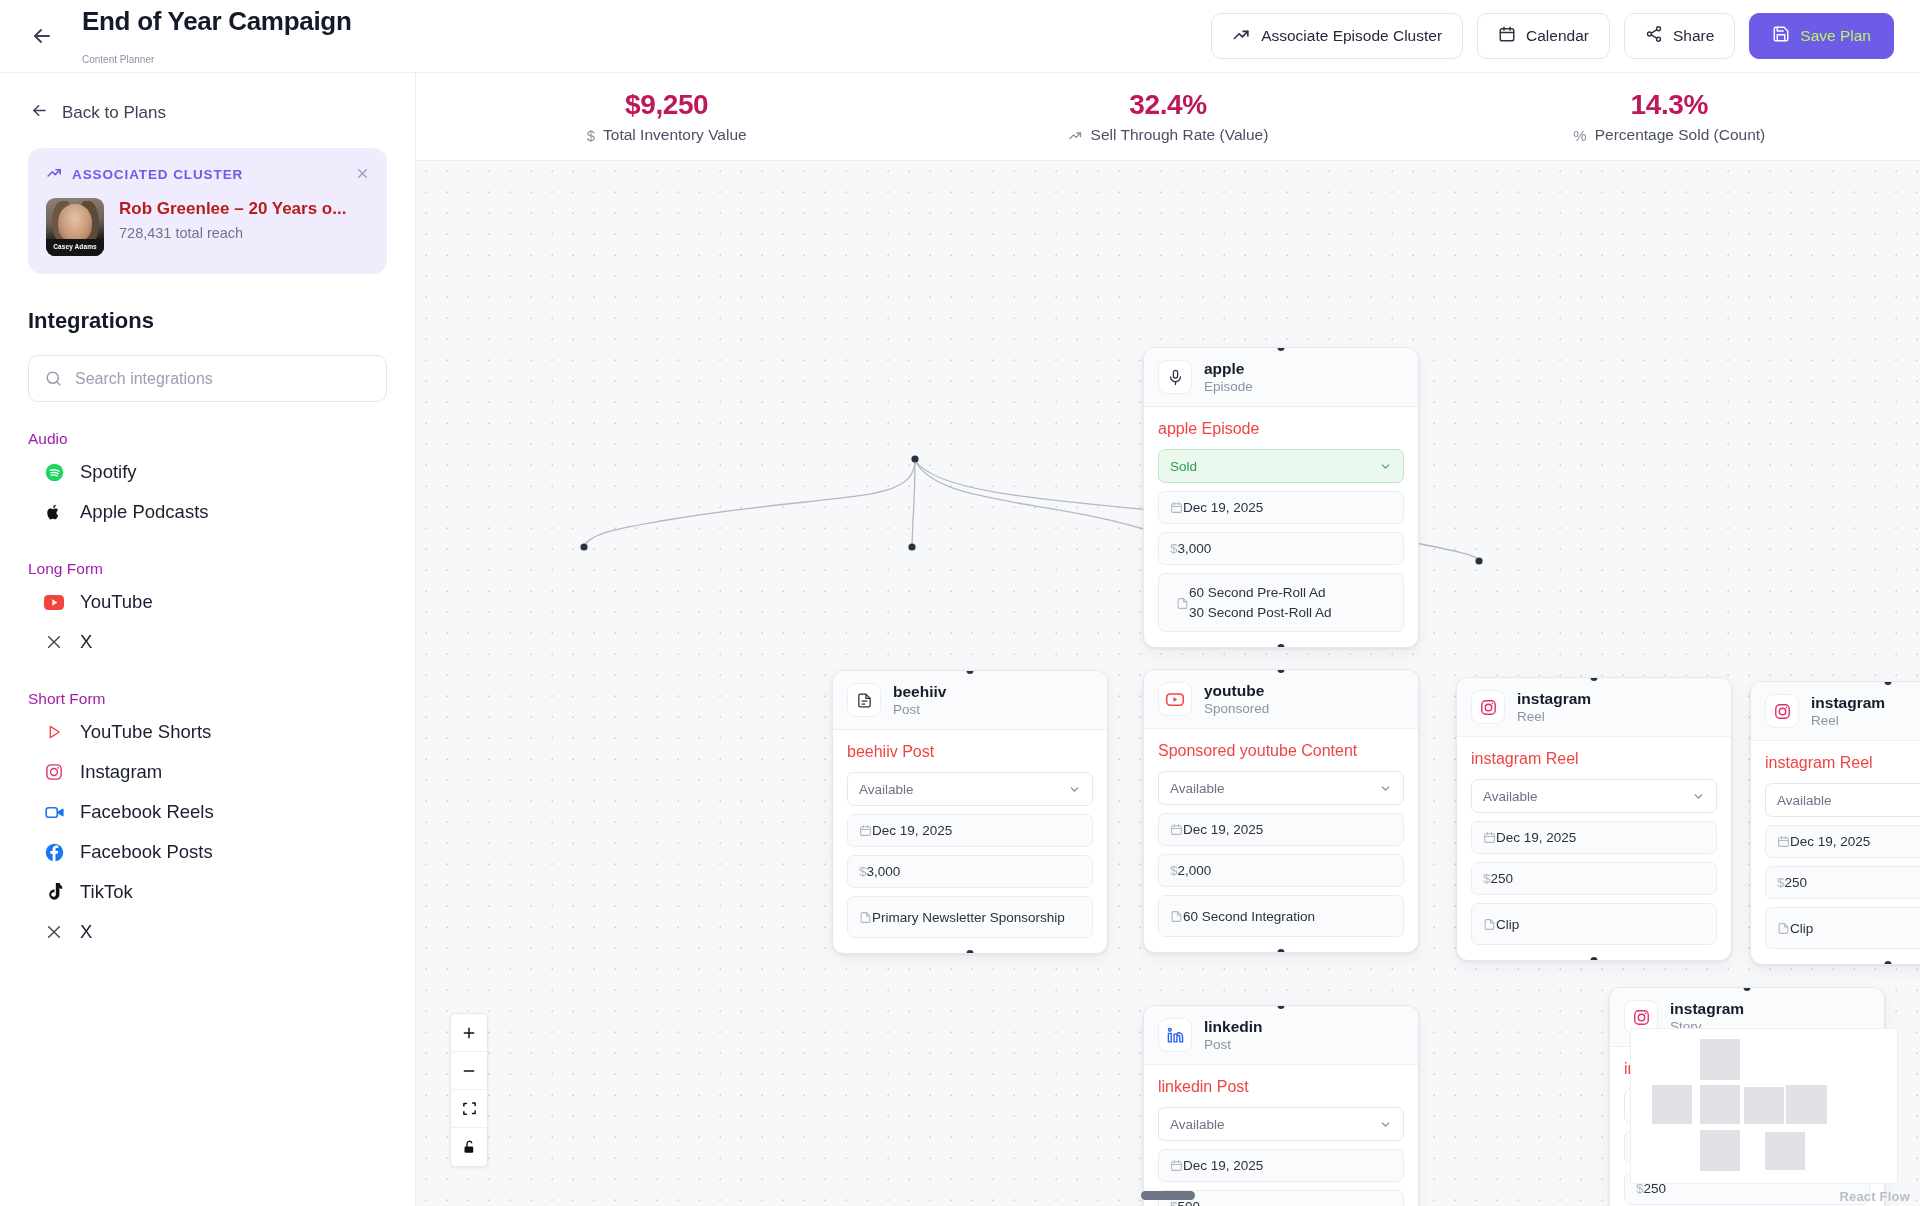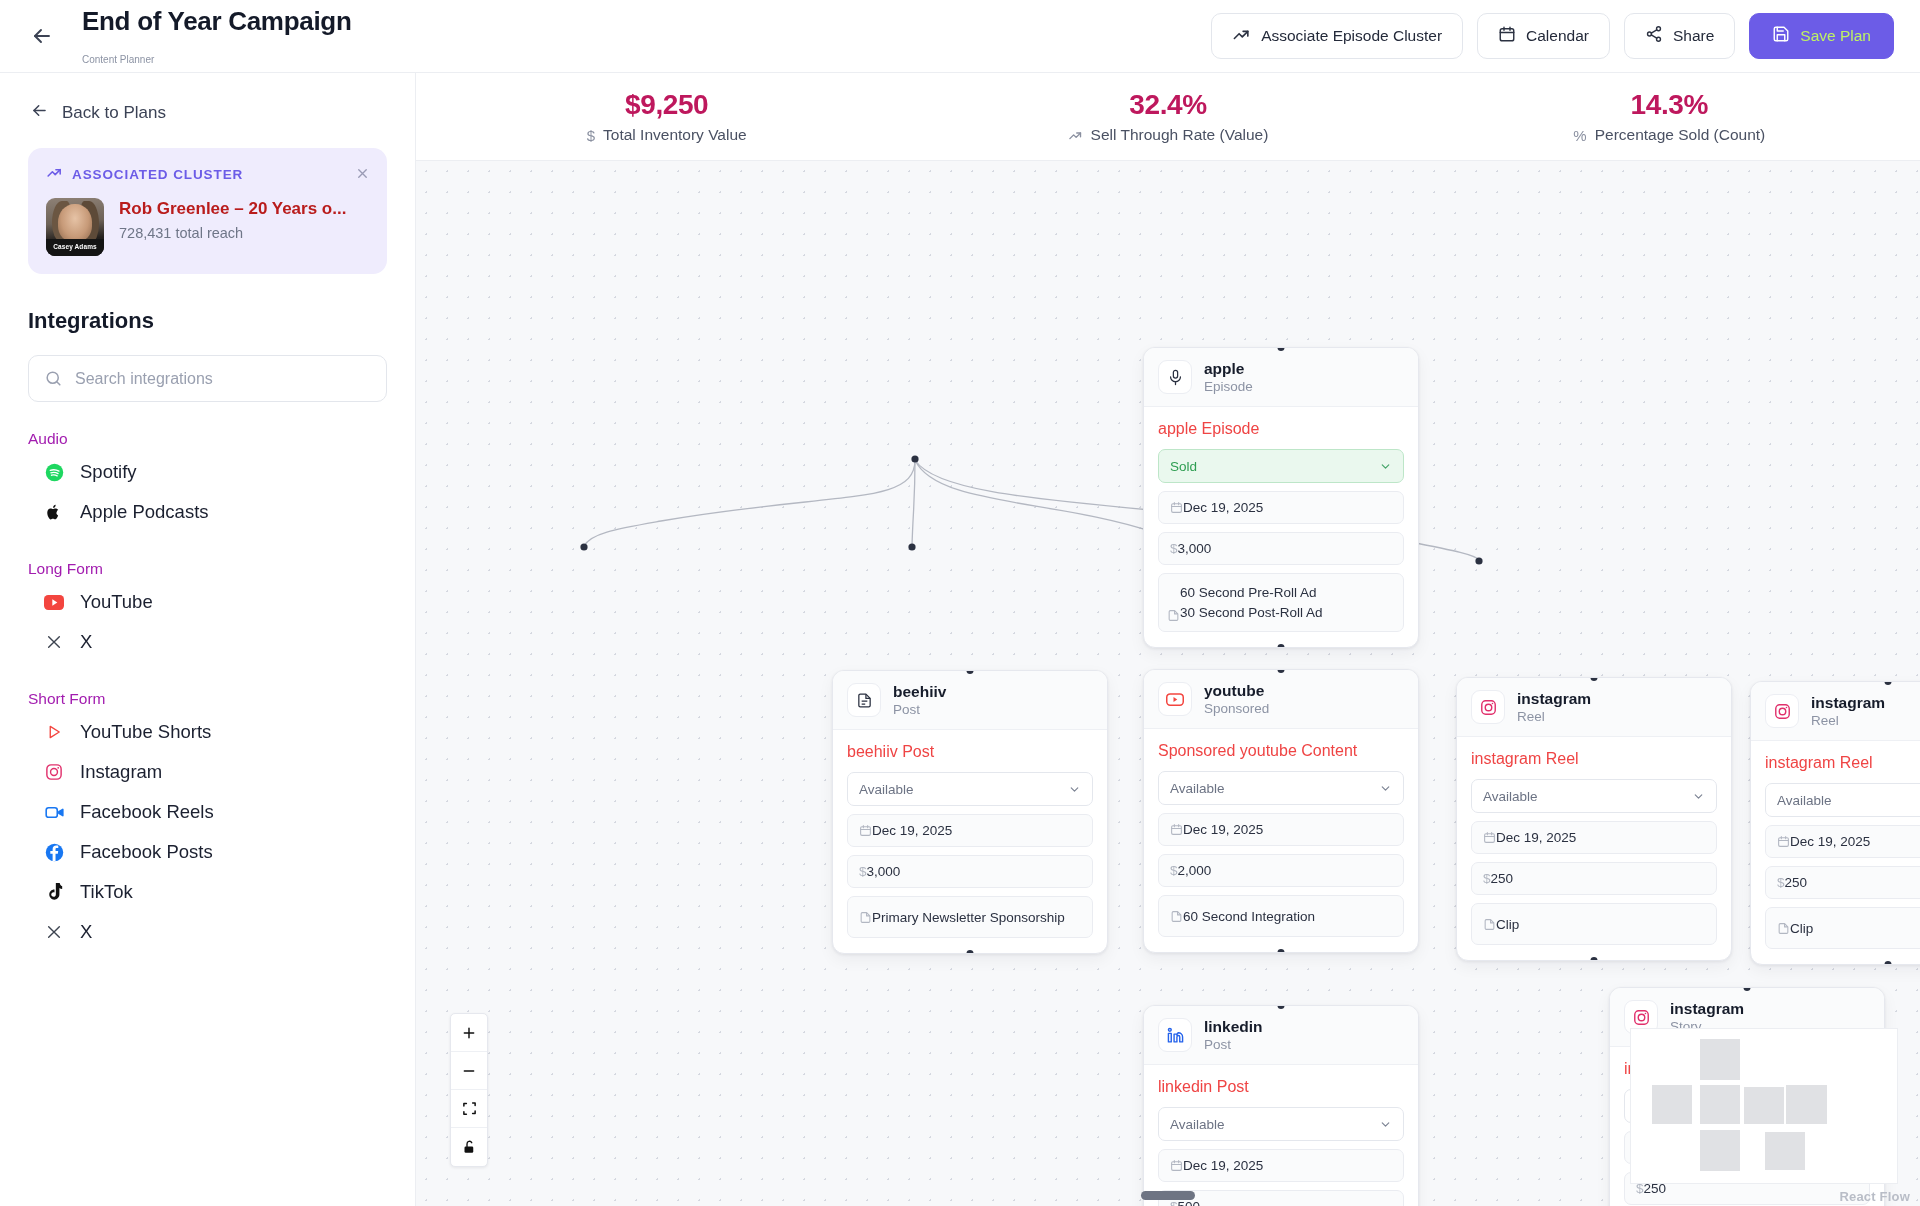--- a/index.html
+++ b/index.html
@@ -133,21 +133,21 @@
   }
   .field .fi { color: #b2b7c2; display: inline-flex; flex: 0 0 auto; }
   .select {
     height: 34px; border: 1px solid #e4e7ed; border-radius: 7px; background: #fff;
     display: flex; align-items: center; padding: 0 11px; font-size: 13.5px; color: #6b7governed; color: #6c7384;
     position: relative; cursor: pointer;
   }
   .select .chev { margin-left: auto; color: #7d8persistence; color: #7d8494; display: inline-flex; }
   .select.sold { background: #eaf8ee; border-color: #bde6c8; color: #2f9e52; }
   .select.sold .chev { color: #45a568; }
-  .field.multi { height: auto; min-height: 44px; align-items: flex-end; padding: 9px 8px; line-height: 1.45; }
+  .field.multi { height: auto; min-height: 44px; align-items: center; padding: 9px 17px; line-height: 1.45; }
   .field.multi .fi { margin-top: 2px; }
   .field.tall { height: 42px; }
 
   .handle { position: absolute; width: 7px; height: 7px; border-radius: 50%; background: #2b3141; left: 50%; transform: translateX(-50%); }
   .handle.top { top: -4px; }
   .handle.bot { bottom: -4px; }
 
   .controls {
     position: absolute; left: 34px; bottom: 39px; width: 38px;
     background: #fff; border: 1px solid #e6e8ee; border-radius: 5px; overflow: hidden;

